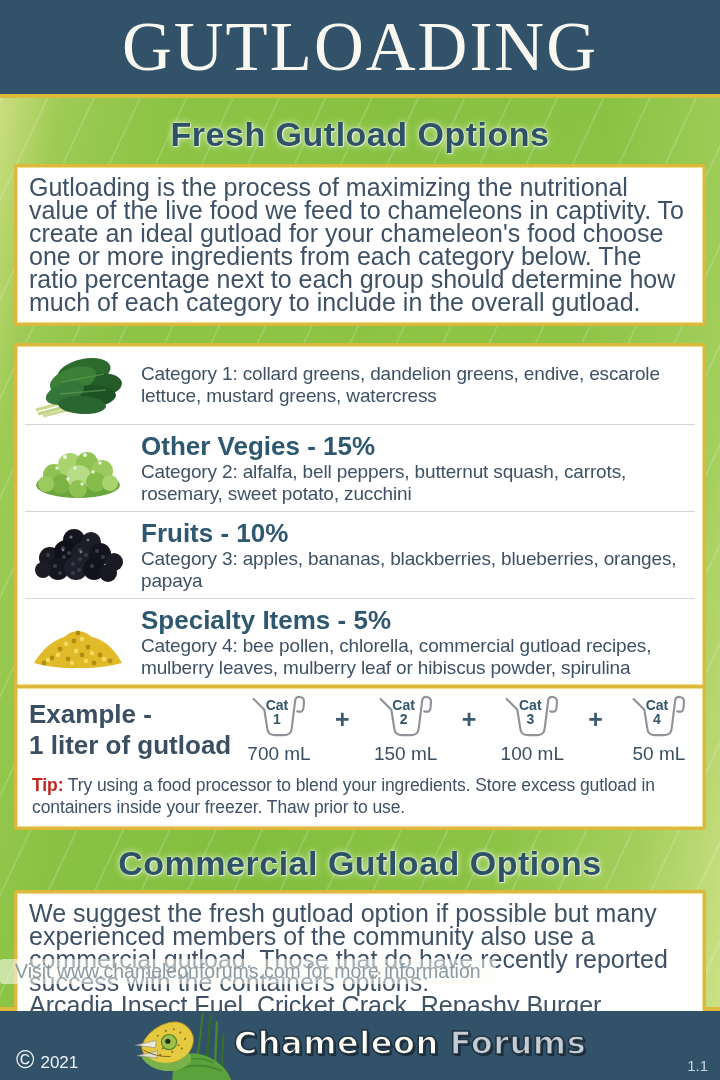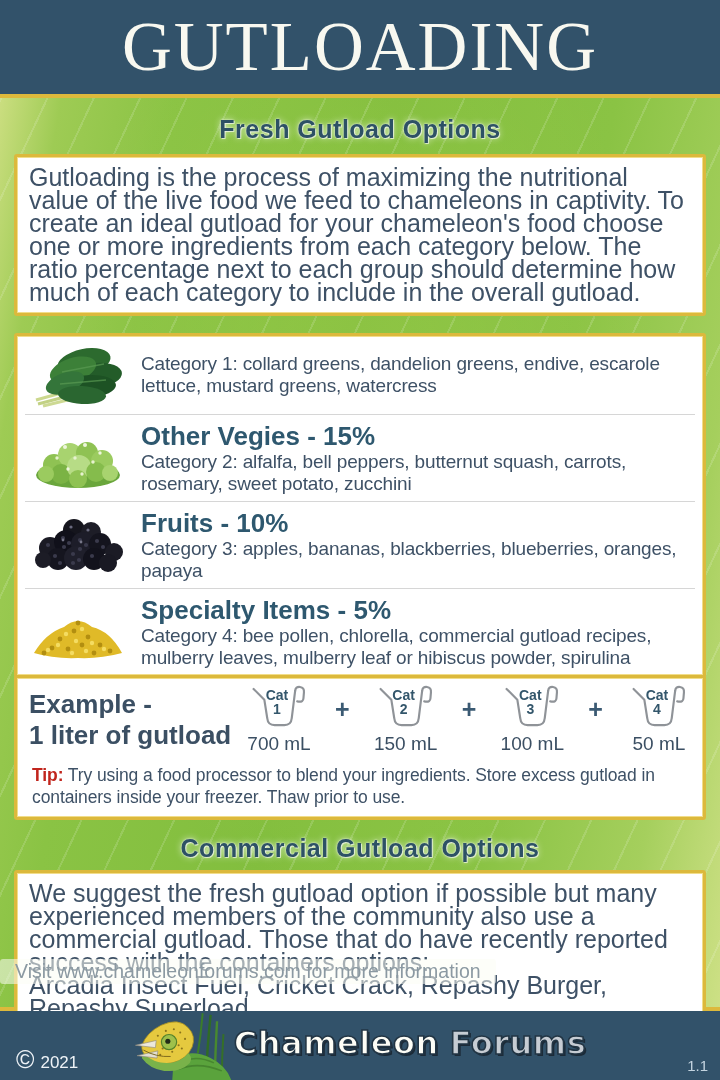--- a/index.html
+++ b/index.html
@@ -19,21 +19,21 @@
   .gold-rule { height:4px; background:#ddb93c; }
   
   .leaf-bg {
     height:909px; position:relative;
     background:
       repeating-linear-gradient(115deg, rgba(255,255,255,0.14) 0 2px, rgba(255,255,255,0) 2px 42px),
       radial-gradient(ellipse at 50% 35%, rgba(255,255,120,0.10), rgba(255,255,120,0) 60%),
       linear-gradient(100deg, #cbde80 0%, #9ecb54 7%, #8ac344 20%, #82be3e 45%, #8ac344 70%, #a5cf5d 88%, #cde085 100%);
   }
   .section-heading {
-    text-align:center; font-size:25px; font-weight:700; letter-spacing:0.5px;
+    text-align:center; font-size:34px; font-weight:700; letter-spacing:0.5px;
     color:#2d5165;
     text-shadow:0 0 2px rgba(255,255,255,0.9), 0 0 7px rgba(255,255,255,0.75), 1px 1px 0 rgba(255,255,255,0.55);
   }
   .heading-fresh { padding-top:17px; }
   .heading-commercial { margin-top:14px; }
   
   .box {
     background:#ffffff; border:3px solid #dcb93c; border-radius:3px;
     box-shadow: inset 0 0 0 1px #f1dd8a;
     margin:0 14px;

